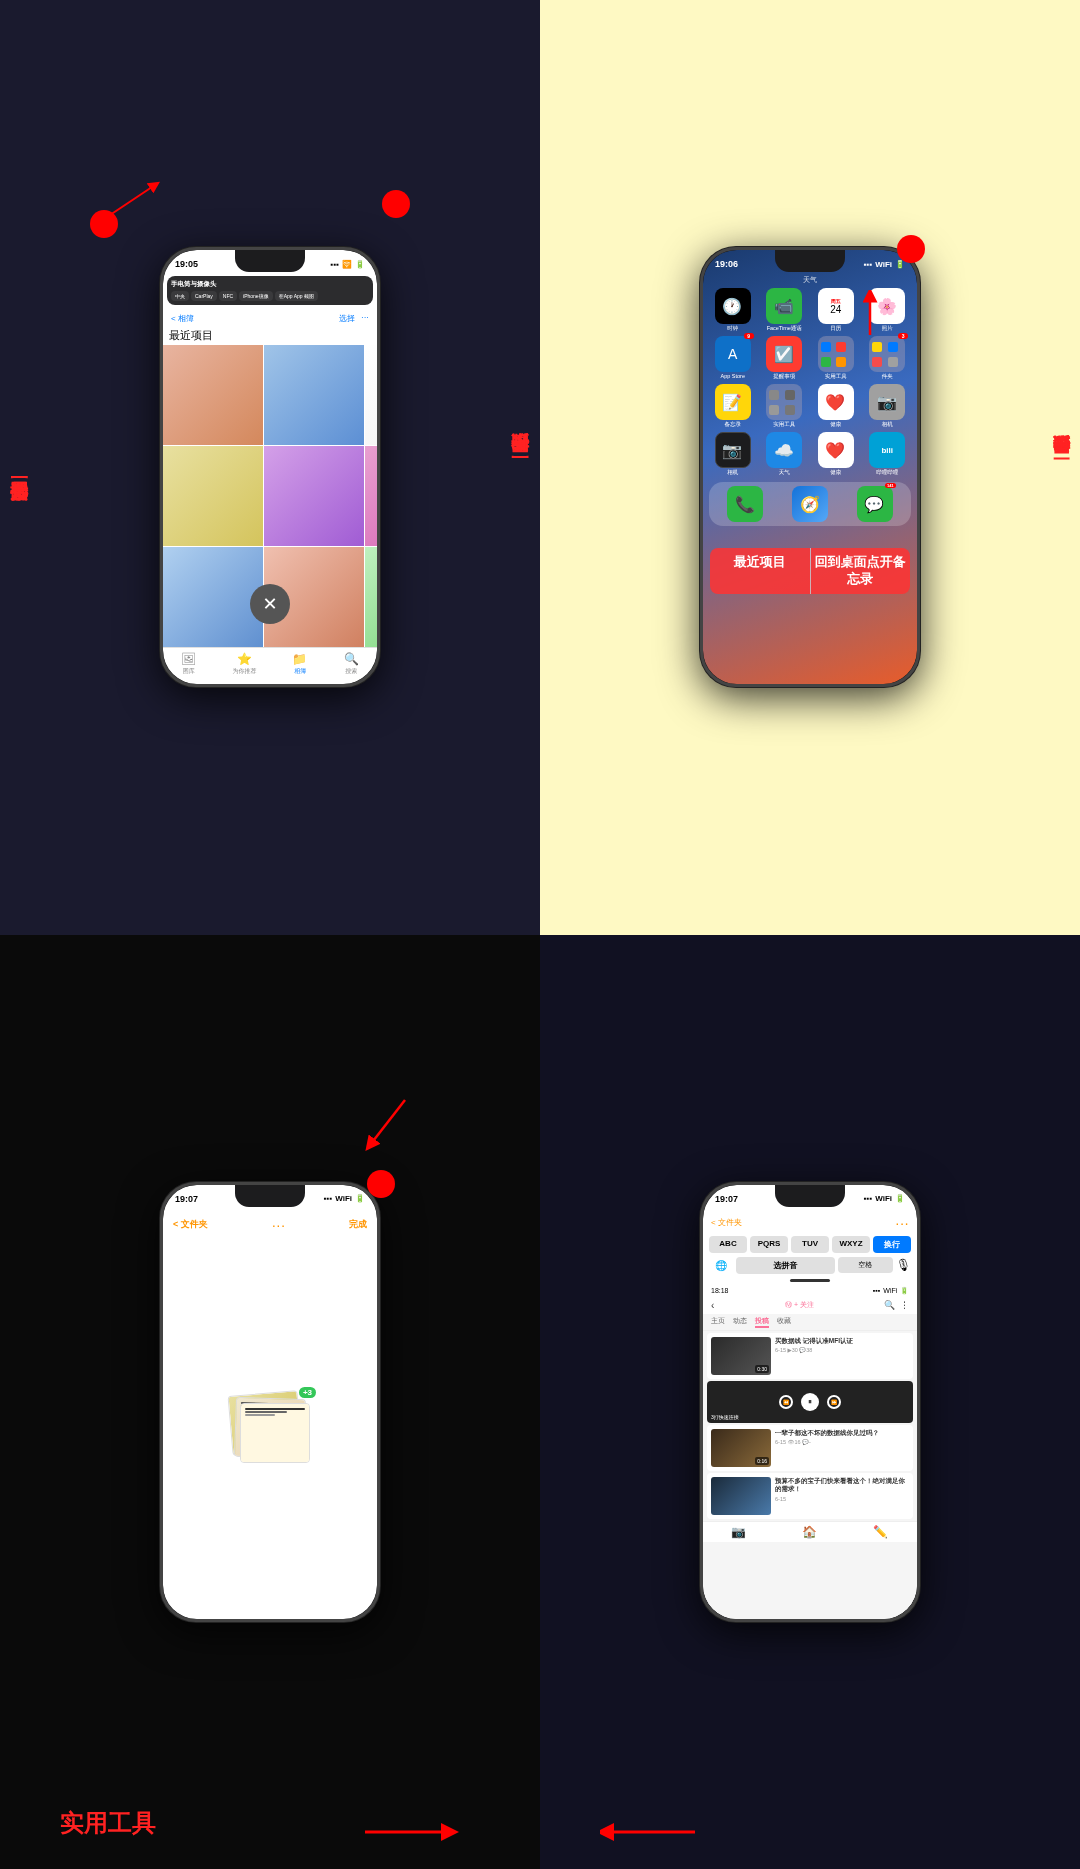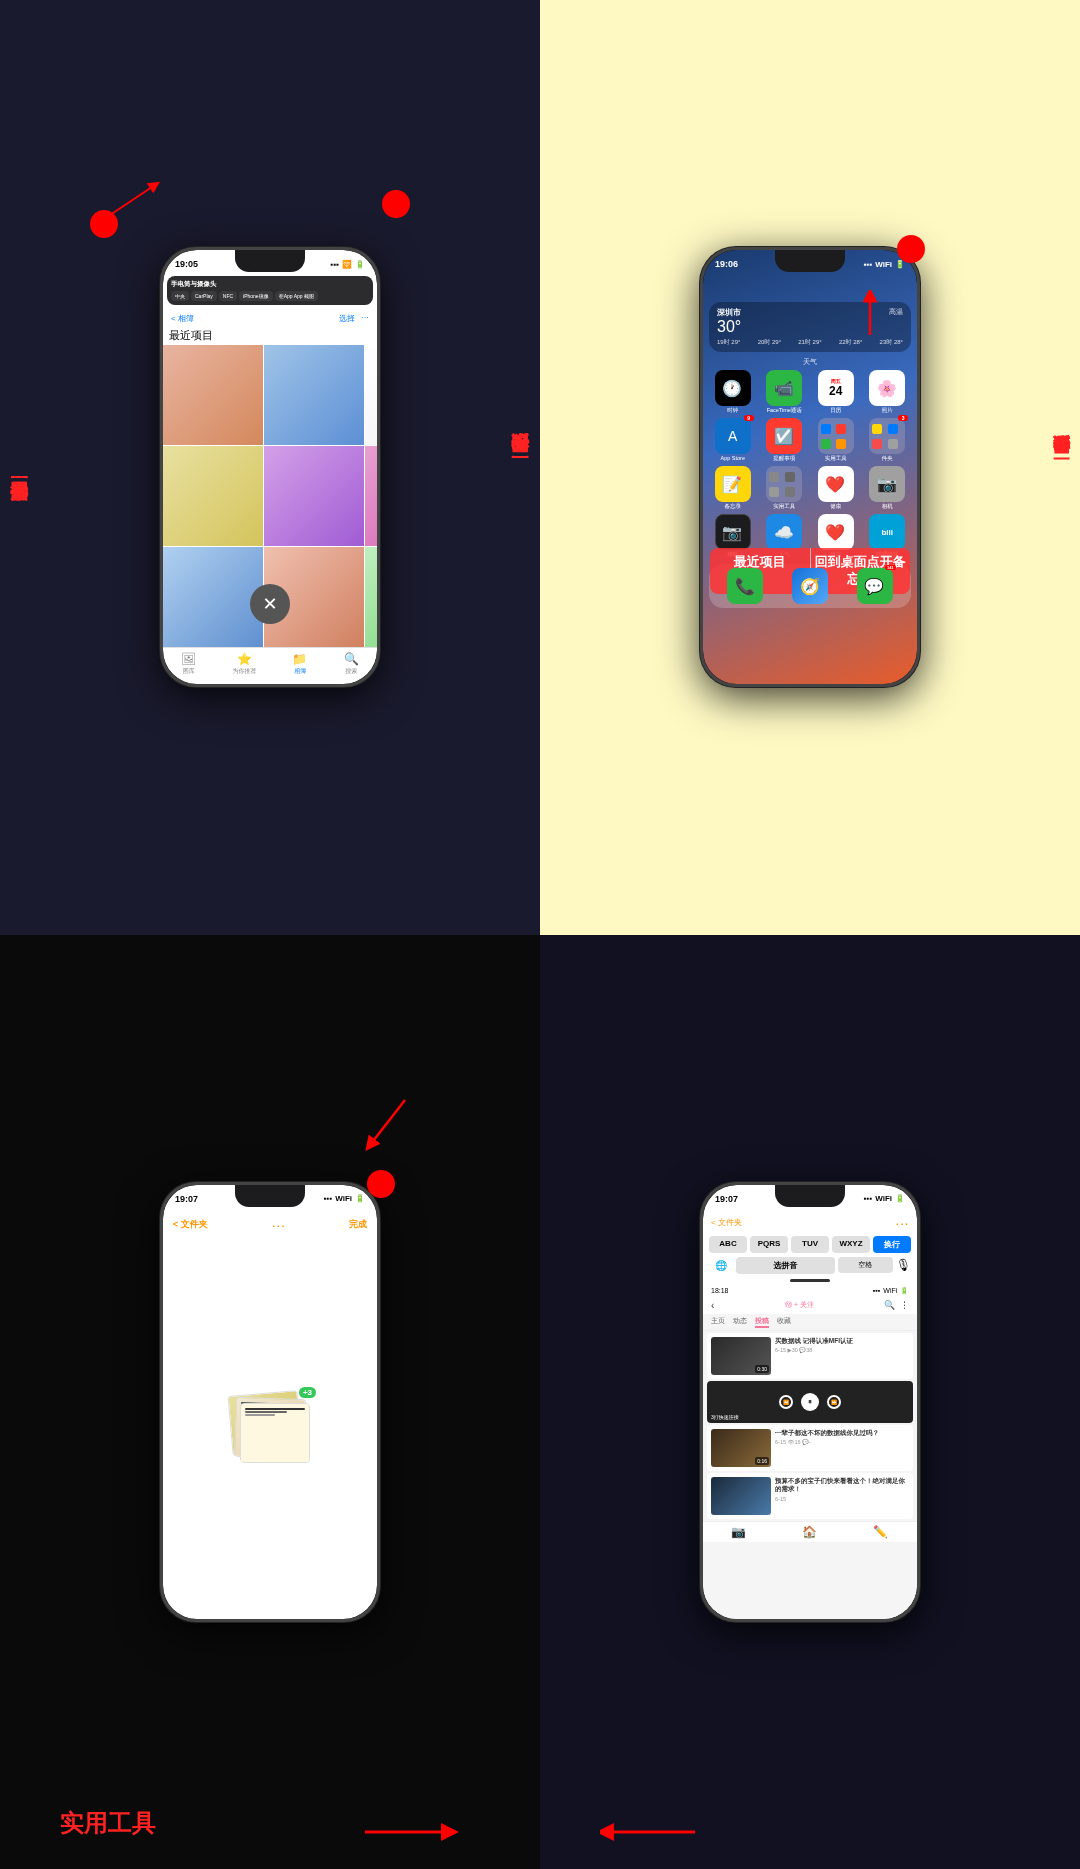--- a/index.html
+++ b/index.html
@@ -557,51 +557,35 @@
       <div class="homescreen">
         <div class="status-bar white">
           <span>19:06</span>
           <div class="status-icons">
             <span style="color:#fff;">▪▪▪</span>
             <span style="font-size:8px; color:#fff;">WiFi</span>
             <span style="color:#fff;">🔋</span>
           </div>
         </div>
 
-        <div class="widget-weather">
-          <div style="display:flex; justify-content:space-between; align-items:flex-start;">
-            <div>
-              <div class="weather-city">深圳市</div>
-              <div class="weather-temp">30°</div>
-            </div>
-            <div style="font-size:7px; color:rgba(255,255,255,0.8);">高温</div>
-          </div>
-          <div class="weather-forecast">
-            <span>19时 29°</span>
-            <span>20时 29°</span>
-            <span>21时 29°</span>
-            <span>22时 28°</span>
-            <span>23时 28°</span>
-          </div>
-        </div>
         <div style="color:rgba(255,255,255,0.8); font-size:7px; text-align:center; padding:1px 0;">天气</div>
 
         <div class="app-grid">
           <div class="app-icon-wrap">
             <div class="app-icon" style="background:#000; color:#fff;">🕐</div>
             <span class="app-label">时钟</span>
           </div>
           <div class="app-icon-wrap">
             <div class="app-icon" style="background:#2cb644;">📹</div>
             <span class="app-label">FaceTime通话</span>
           </div>
           <div class="app-icon-wrap">
             <div class="app-icon" style="background:#fff; font-size:10px; color:#f00; font-weight:700; flex-direction:column;">
               <span style="font-size:5px; color:#f00;">周五</span>
-              <span style="font-size:12px; color:#000; font-weight:700;">24</span>
+              <span style="font-size:10px; color:#000; font-weight:400;">24</span>
             </div>
             <span class="app-label">日历</span>
           </div>
           <div class="app-icon-wrap">
             <div class="app-icon" style="background:#fff;">🌸</div>
             <span class="app-label">照片</span>
           </div>
         </div>
 
         <div class="app-grid">

